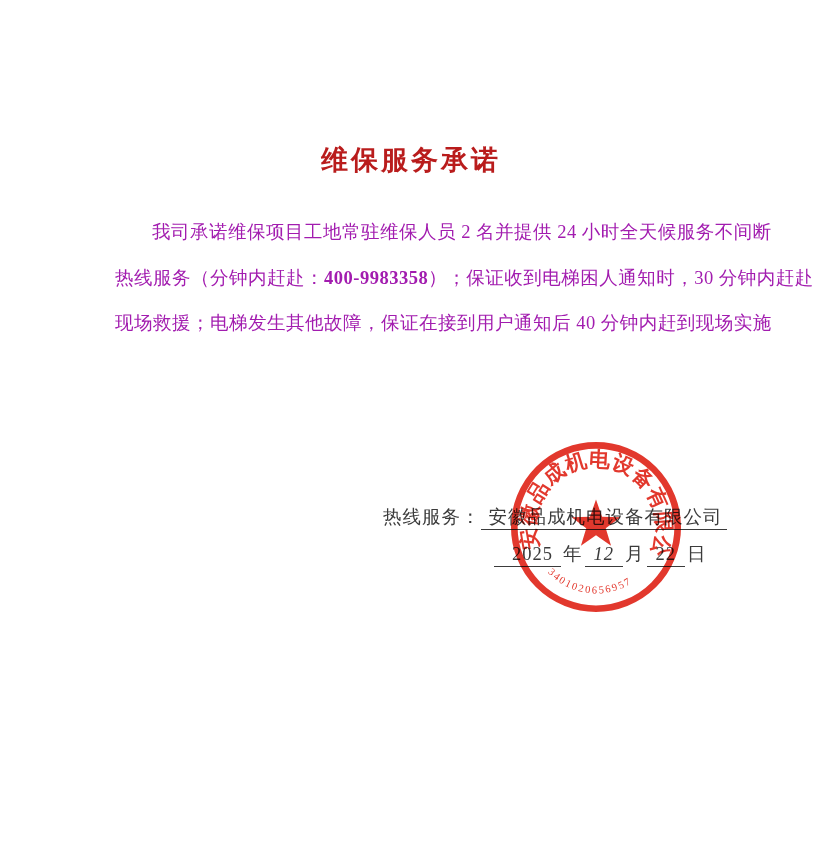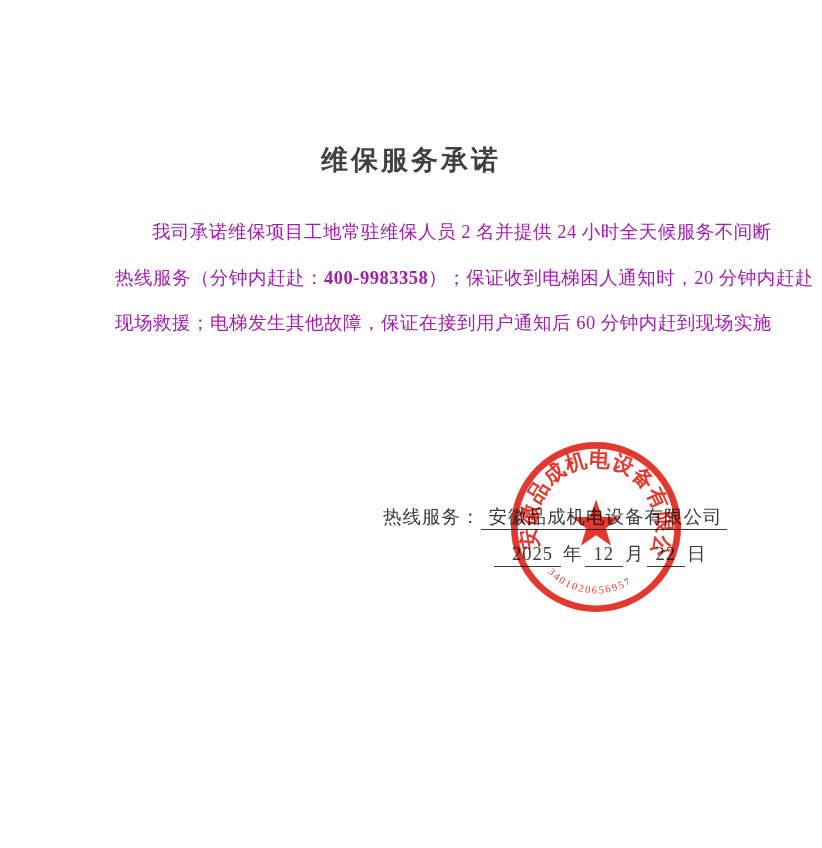--- a/index.html
+++ b/index.html
@@ -12,21 +12,21 @@
     font-family: "Liberation Serif", "DejaVu Serif", serif;
     color: #3b3b3b;
   }
   .doc-title {
     position: absolute;
     left: 0; right: 0;
     top: 142px;
     text-align: center;
     font-size: 27px;
     font-weight: bold;
-    color: #404040;
+    color: #b91c1c;
     letter-spacing: 3px;
   }
   .body-text {
     position: absolute;
     left: 115px;
     top: 210px;
     width: 640px;
     font-size: 18.5px;
     color: #a21caf;
   }
@@ -53,21 +53,21 @@
     font-size: 18.5px;
     letter-spacing: 1px;
     white-space: nowrap;
     color: #3b3b3b;
   }
   .u-company {
     border-bottom: 1.5px solid #3b3b3b;
     padding: 0 4px 2px 8px;
   }
   .u-year  { border-bottom: 1.5px solid #3b3b3b; padding: 0 8px 2px 18px; }
-  .u-month { border-bottom: 1.5px solid #3b3b3b; padding: 0 9px 2px 9px; }
+  .u-month { border-bottom: 1.5px solid #3b3b3b; padding: 0 9px 2px 9px; font-style: italic; }
   .u-day   { border-bottom: 1.5px solid #3b3b3b; padding: 0 9px 2px 9px; }
   .date-sep { padding: 0 2px; }
   .seal {
     position: absolute;
     left: 501px;
     top: 432px;
     width: 190px;
     height: 190px;
     mix-blend-mode: multiply;
     opacity: 0.92;
@@ -76,22 +76,22 @@
 </style>
 </head>
 <body>
 
 <div class="page">
 
   <div class="doc-title">维保服务承诺</div>
 
   <div class="body-text">
     <div class="body-line indent">我司承诺维保项目工地常驻维保人员 2 名并提供 24 小时全天候服务不间断</div>
-    <div class="body-line"><span>热线服务（分钟内赶赴：</span><span class="phone-num">400-9983358</span><span>）；保证收到电梯困人通知时，20 分钟内赶赴</span></div>
-    <div class="body-line">现场救援；电梯发生其他故障，保证在接到用户通知后 60 分钟内赶到现场实施</div>
+    <div class="body-line"><span>热线服务（分钟内赶赴：</span><span class="phone-num">400-9983358</span><span>）；保证收到电梯困人通知时，30 分钟内赶赴</span></div>
+    <div class="body-line">现场救援；电梯发生其他故障，保证在接到用户通知后 40 分钟内赶到现场实施</div>
   </div>
 
   <div class="sig-line1"><span>热线服务：</span><span class="u-company">安徽品成机电设备有限公司</span></div>
 
   <div class="sig-line2"><span class="u-year">2025</span><span class="date-sep">年</span><span class="u-month">12</span><span class="date-sep">月</span><span class="u-day">22</span><span class="date-sep">日</span></div>
 
   <svg class="seal" viewBox="0 0 200 200">
     <defs>
       <path id="arcTop" d="M 39.86 121.89 A 64 64 0 1 1 160.14 121.89" fill="none"></path>
       <path id="arcBottom" d="M 46.4 145 A 70 70 0 0 0 153.6 145" fill="none"></path>

